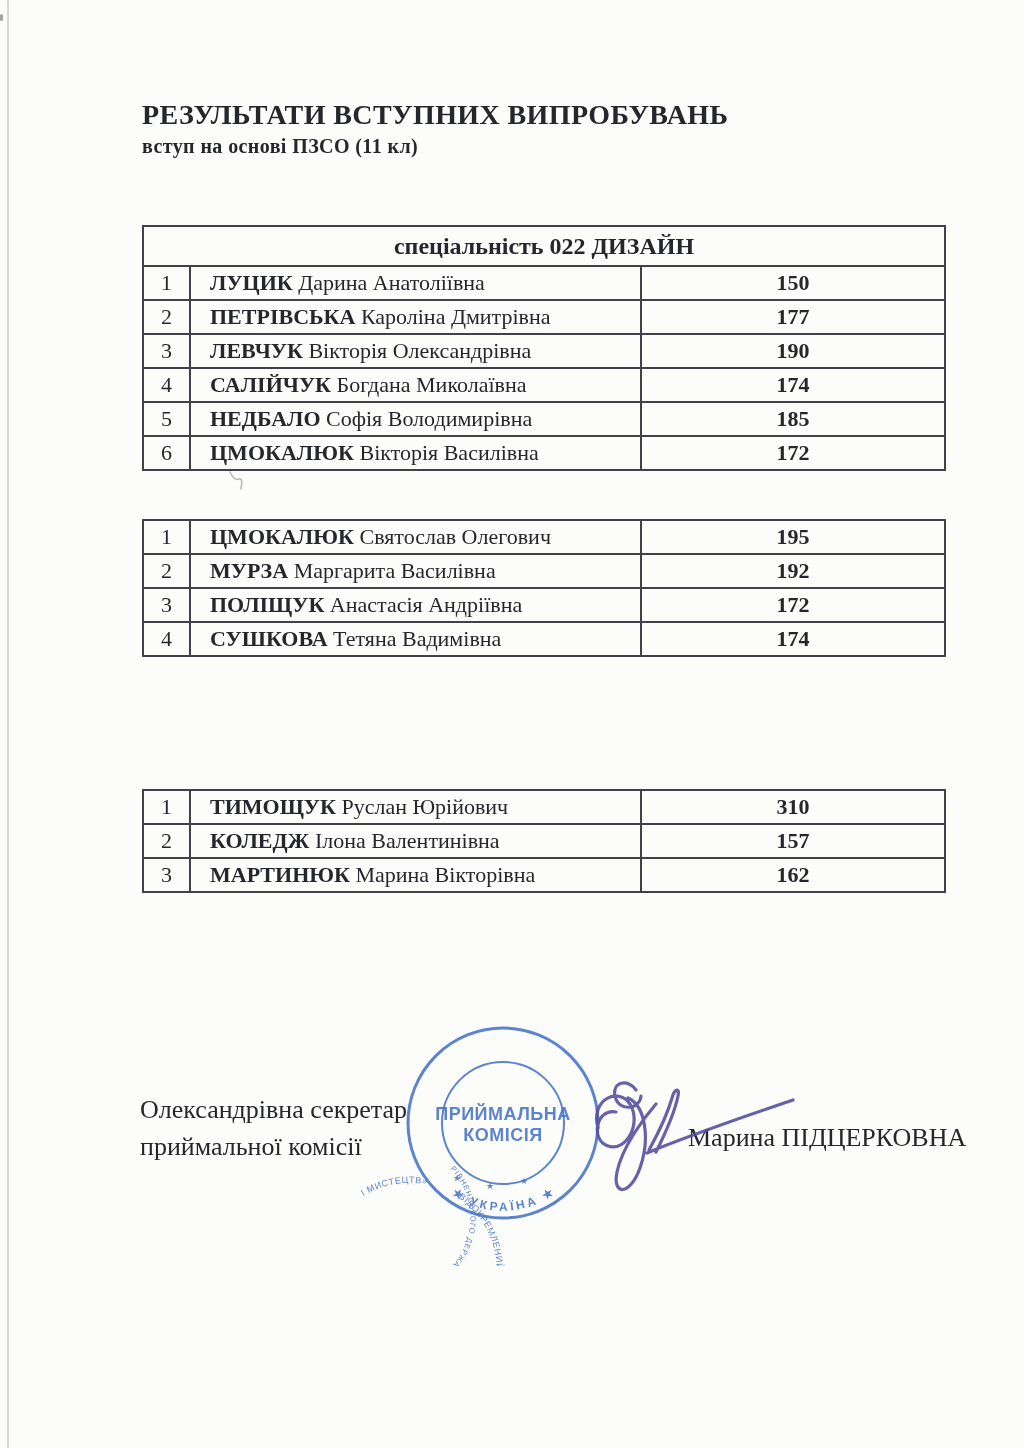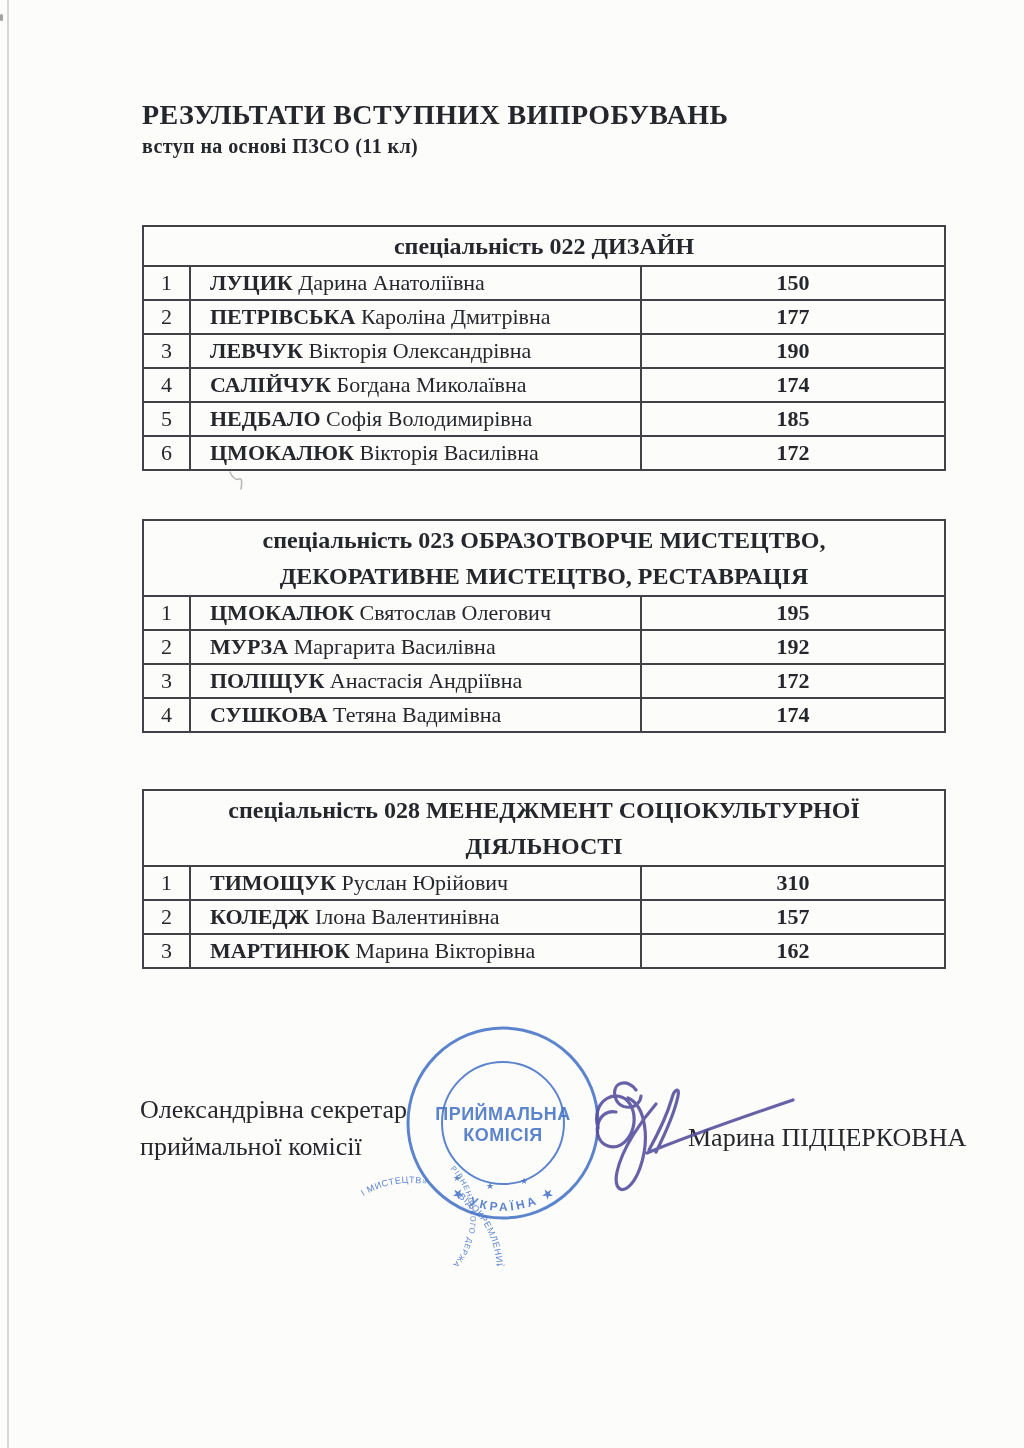--- a/index.html
+++ b/index.html
@@ -106,26 +106,20 @@
     </tbody>
 </table>
 
 <table class="results" id="tbl1">
   <colgroup>
       <col style="width:47px">
       <col style="width:451px">
       <col style="width:304px">
     </colgroup>
   <tbody>
-    <tr>
-      <td class="hdr-cell" colspan="3">
-          <div>спеціальність 023 ОБРАЗОТВОРЧЕ МИСТЕЦТВО,</div>
-          <div>ДЕКОРАТИВНЕ МИСТЕЦТВО, РЕСТАВРАЦІЯ</div>
-        </td>
-    </tr>
   <tr>
         <td class="cell num-cell">1</td>
         <td class="cell name-cell"><span class="surname">ЦМОКАЛЮК</span> Святослав Олегович</td>
         <td class="cell score-cell">195</td>
       </tr>
       <tr>
         <td class="cell num-cell">2</td>
         <td class="cell name-cell"><span class="surname">МУРЗА</span> Маргарита Василівна</td>
         <td class="cell score-cell">192</td>
       </tr>
@@ -142,26 +136,20 @@
     </tbody>
 </table>
 
 <table class="results" id="tbl2">
   <colgroup>
       <col style="width:47px">
       <col style="width:451px">
       <col style="width:304px">
     </colgroup>
   <tbody>
-    <tr>
-      <td class="hdr-cell" colspan="3">
-          <div>спеціальність 028 МЕНЕДЖМЕНТ СОЦІОКУЛЬТУРНОЇ</div>
-          <div>ДІЯЛЬНОСТІ</div>
-        </td>
-    </tr>
   <tr>
         <td class="cell num-cell">1</td>
         <td class="cell name-cell"><span class="surname">ТИМОЩУК</span> Руслан Юрійович</td>
         <td class="cell score-cell">310</td>
       </tr>
       <tr>
         <td class="cell num-cell">2</td>
         <td class="cell name-cell"><span class="surname">КОЛЕДЖ</span> Ілона Валентинівна</td>
         <td class="cell score-cell">157</td>
       </tr>

